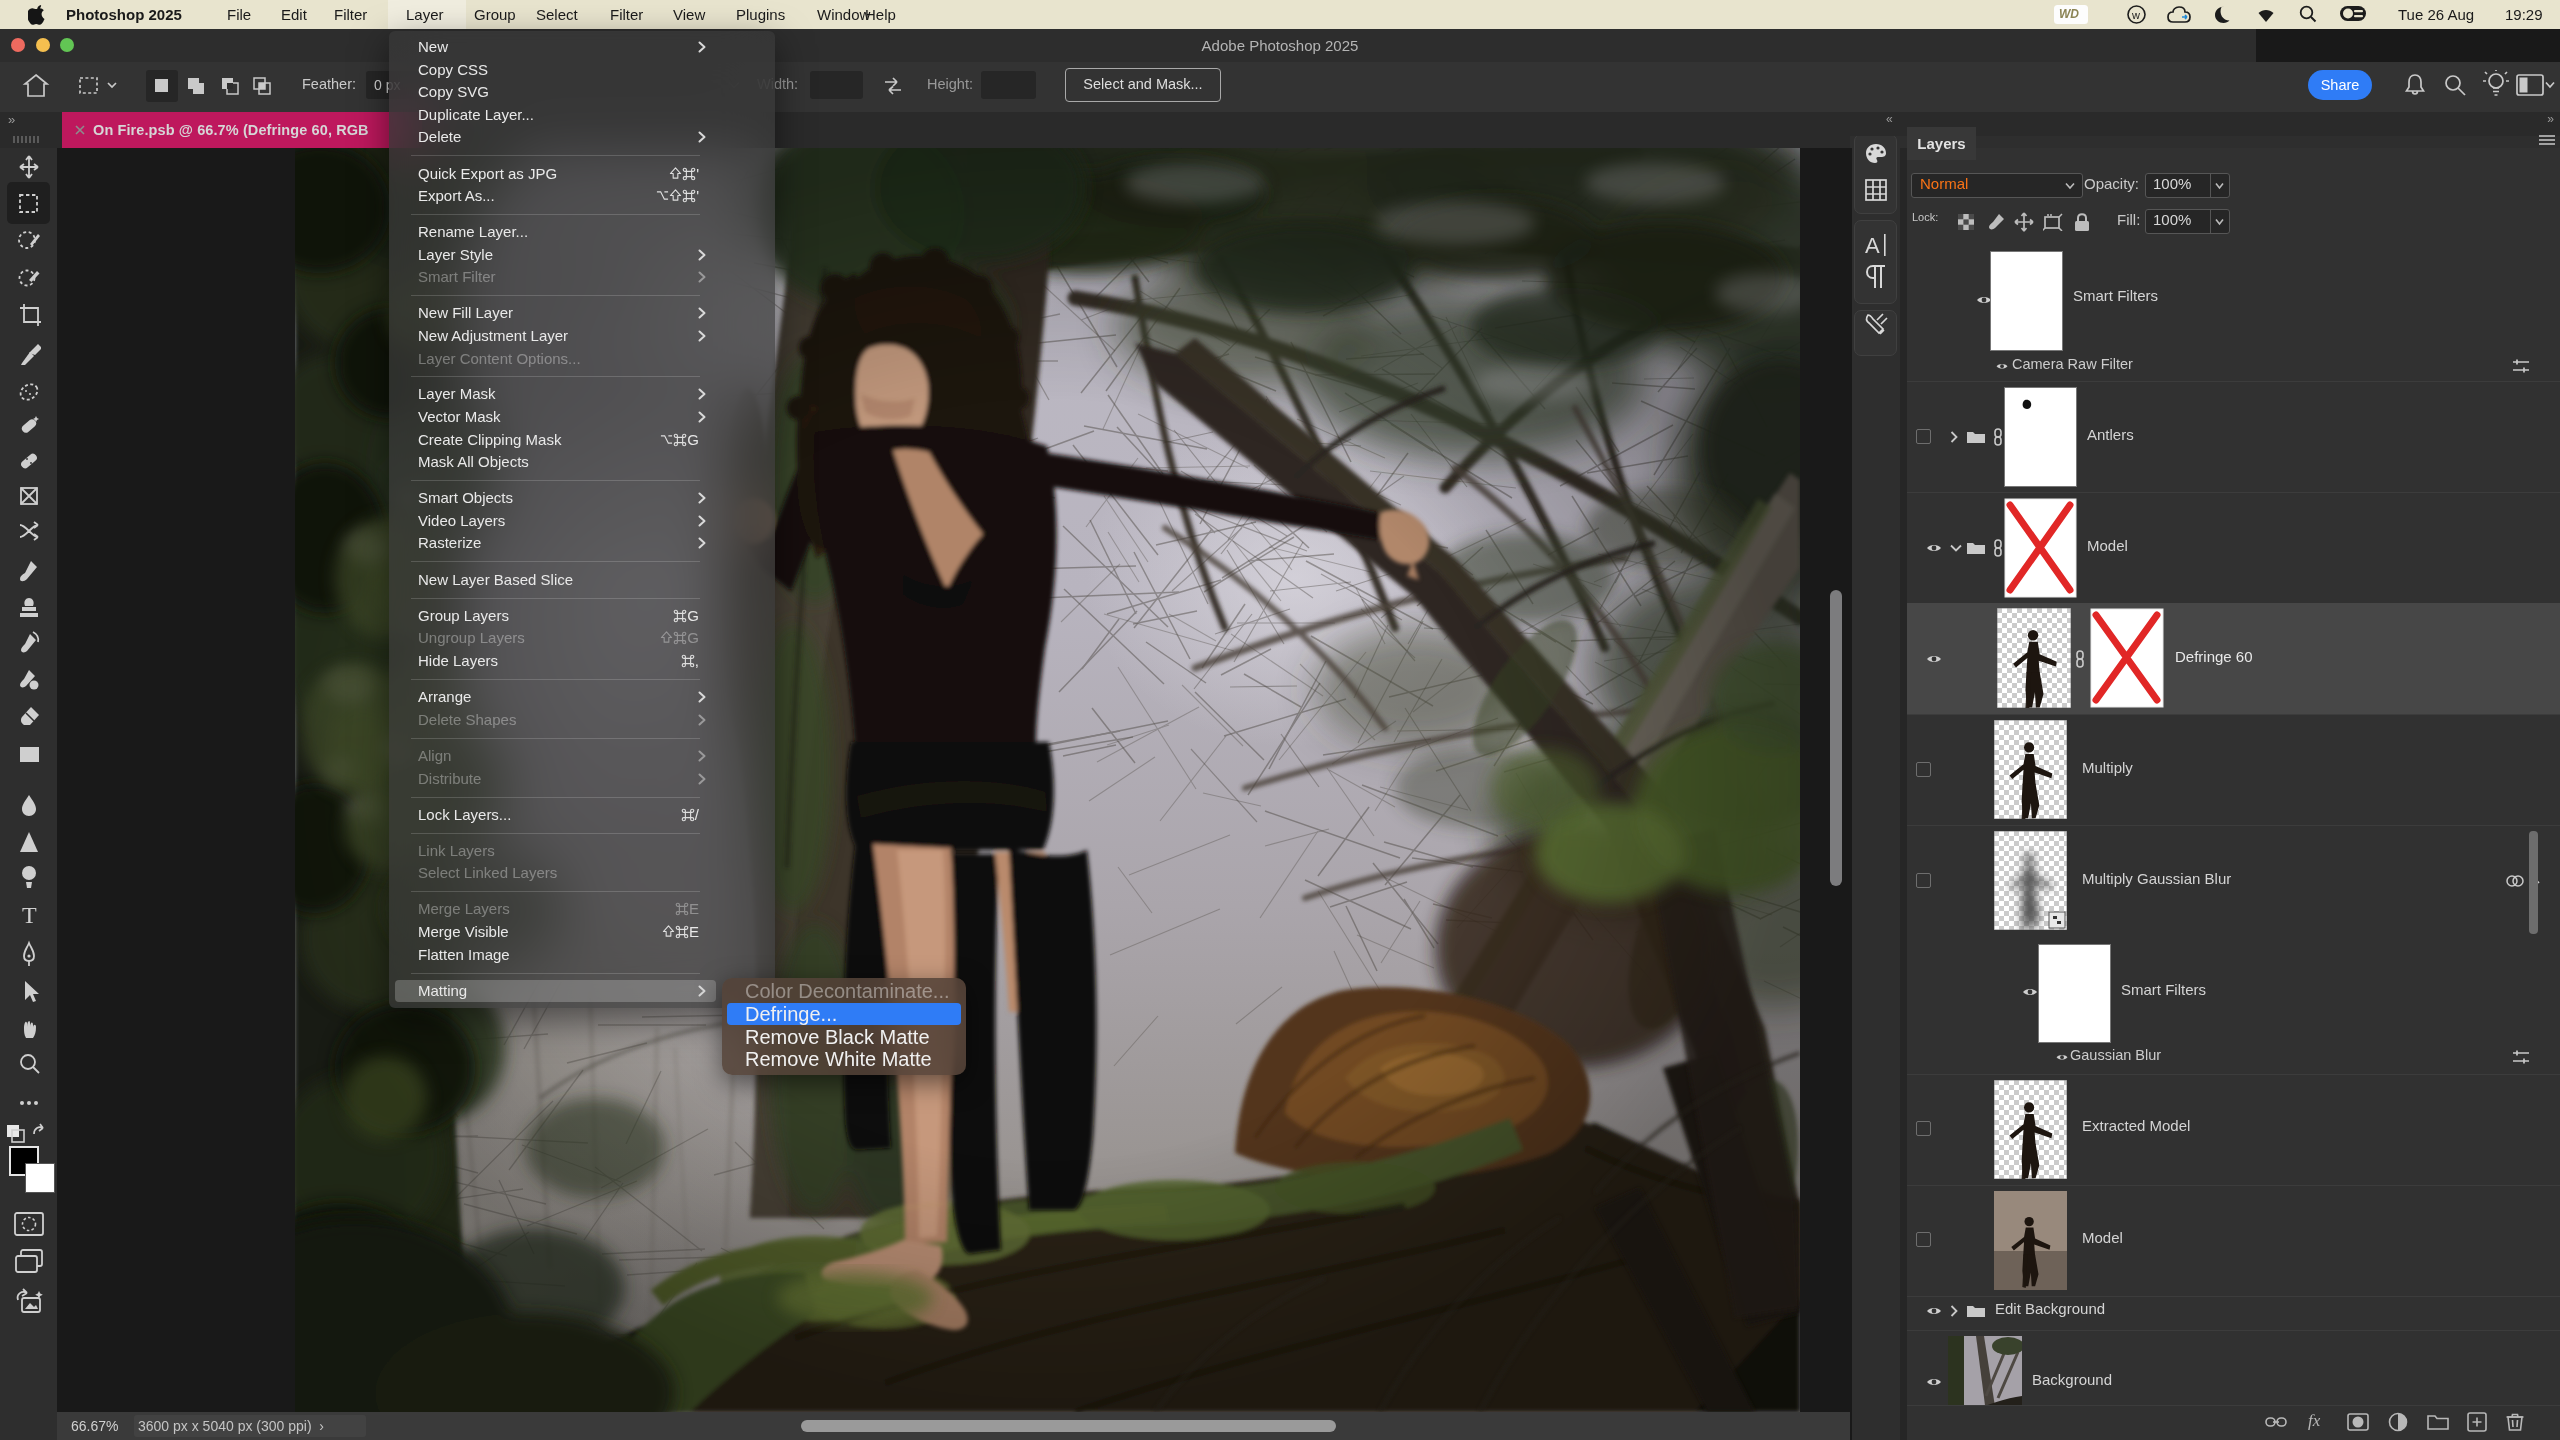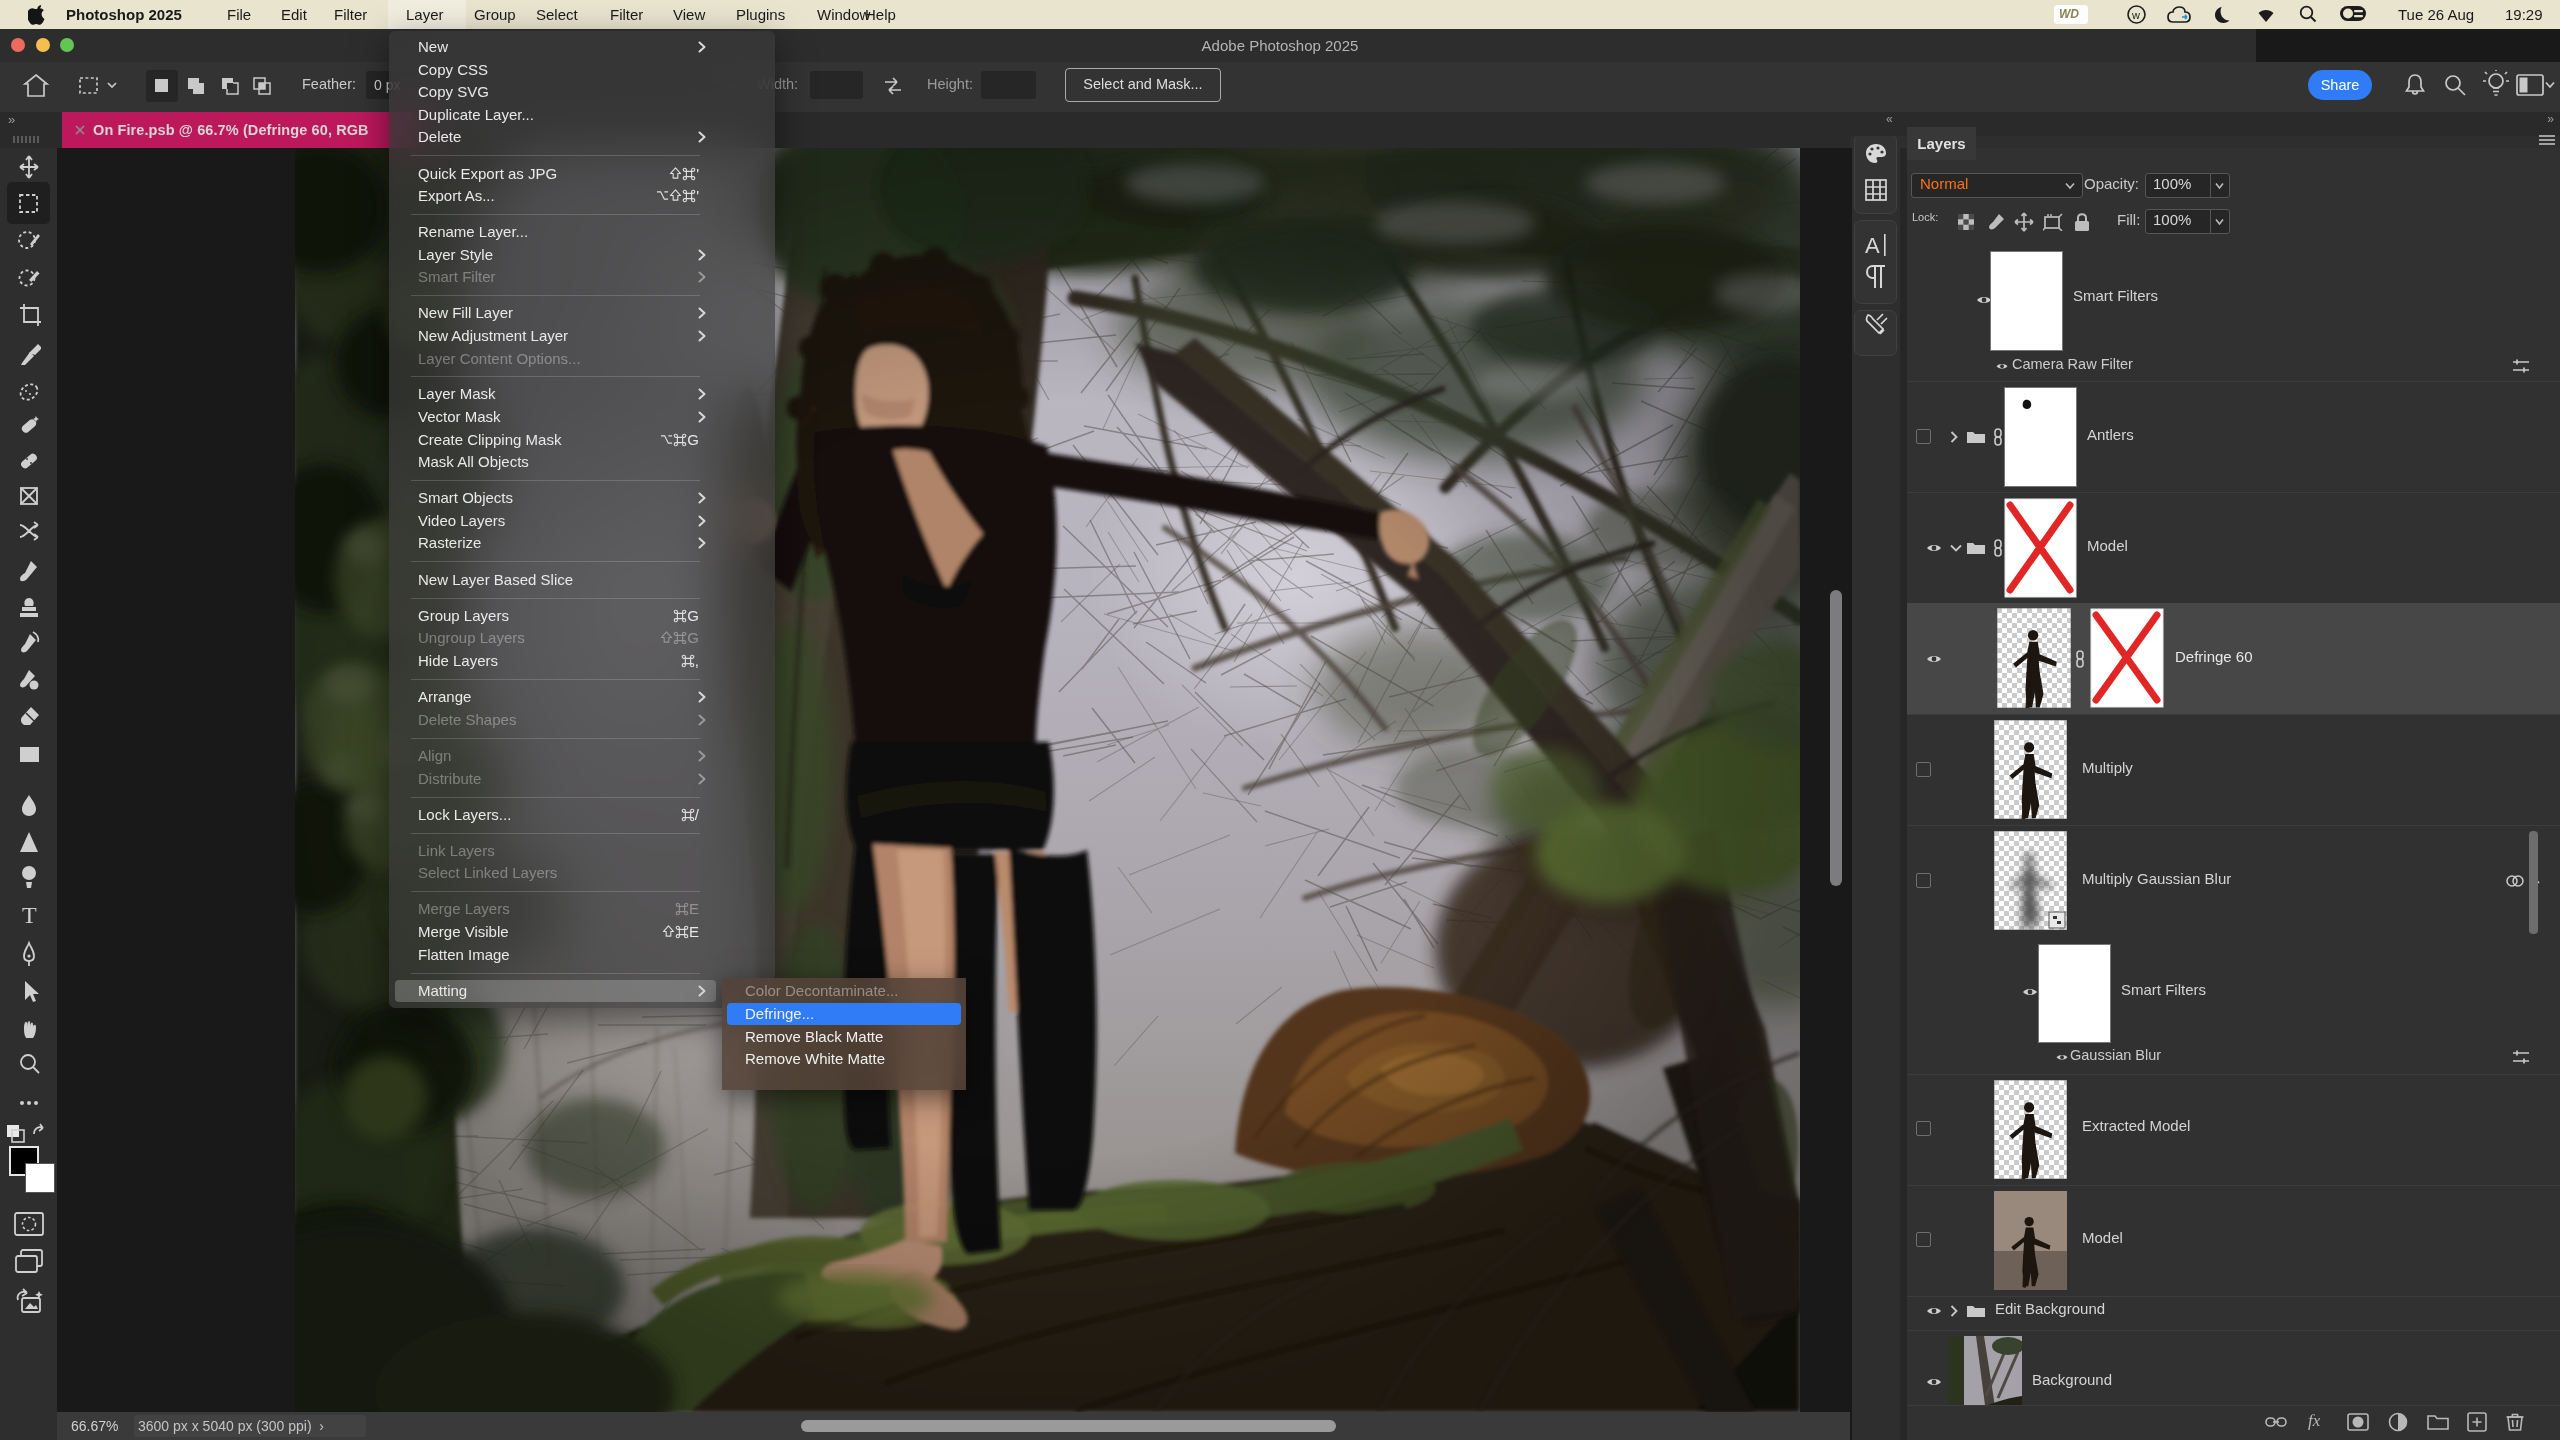--- a/index.html
+++ b/index.html
@@ -18,21 +18,21 @@
 #panelgap{position:absolute;left:1900px;top:148px;width:7px;height:1292px;background:#262626;z-index:5}
 #statusbar{position:absolute;left:57px;top:1412px;width:1793px;height:28px;background:#3a3a3a;color:#d0d0d0;font-size:14px;z-index:5}
 #panelhdr{position:absolute;left:1850px;top:112px;width:710px;height:24px;background:#2a2a2a;z-index:6}
 #layerstab{position:absolute;left:1907px;top:127px;width:69px;height:33px;background:#383838;z-index:7;color:#e2e2e2;font-weight:bold;font-size:15px;text-align:center;line-height:33px}
 #dropdown{position:absolute;left:389px;top:31px;width:386px;height:977px;background:rgba(56,56,56,0.74);backdrop-filter:blur(26px) saturate(1.05);border-radius:6px;box-shadow:0 12px 36px rgba(0,0,0,0.5);color:#e9e9e9;font-size:15px;z-index:50}
 .mrow{position:absolute;left:6px;width:321px;height:22px;line-height:22px;padding-left:23px;border-radius:4px;white-space:nowrap}
 .dim{color:rgba(255,255,255,0.34)}
 .sc{position:absolute;right:16px;top:0;color:#e8e8e8}
 .sub{position:absolute;right:10px;top:5px}
 .msep{position:absolute;left:22px;width:289px;height:1px;background:rgba(255,255,255,0.16)}
-#submenu{position:absolute;left:722px;top:978px;width:244px;height:112px;background:rgba(84,66,56,0.86);backdrop-filter:blur(22px);border-radius:0;box-shadow:0 8px 26px rgba(0,0,0,0.5);color:#f0f0f0;font-size:15px;z-index:50}
+#submenu{position:absolute;left:722px;top:978px;width:244px;height:97px;background:rgba(84,66,56,0.86);backdrop-filter:blur(22px);border-radius:10px;box-shadow:0 8px 26px rgba(0,0,0,0.5);color:#f0f0f0;font-size:20px;z-index:50}
 .srow{position:absolute;left:5px;width:234px;height:22px;line-height:22px;padding-left:18px;border-radius:4px;white-space:nowrap}
 svg{display:block}
 </style></head>
 <body>
 <div id="canvas">
   <div id="photo">
       <svg width="1505" height="1264" viewBox="0 0 1505 1264">
 <defs>
 <filter id="soft" x="-5%" y="-5%" width="110%" height="110%">
             <feGaussianBlur stdDeviation="2.2"></feGaussianBlur>

